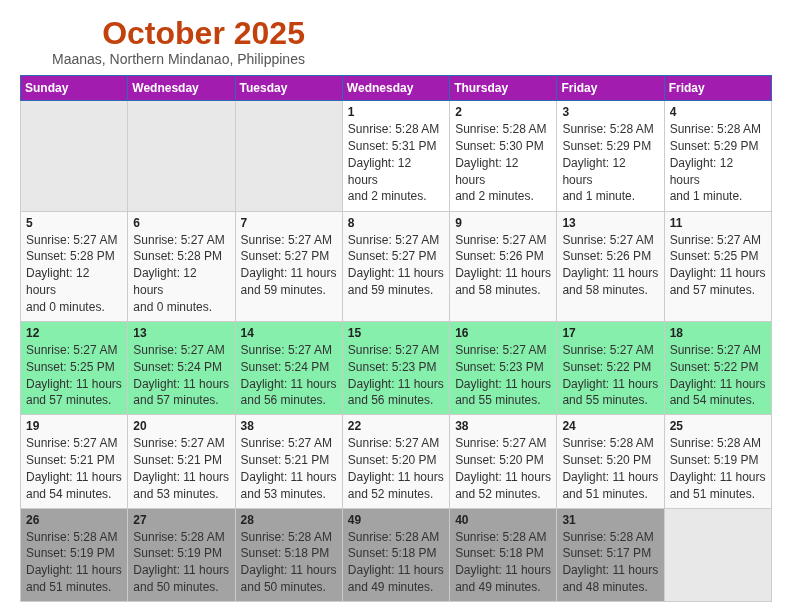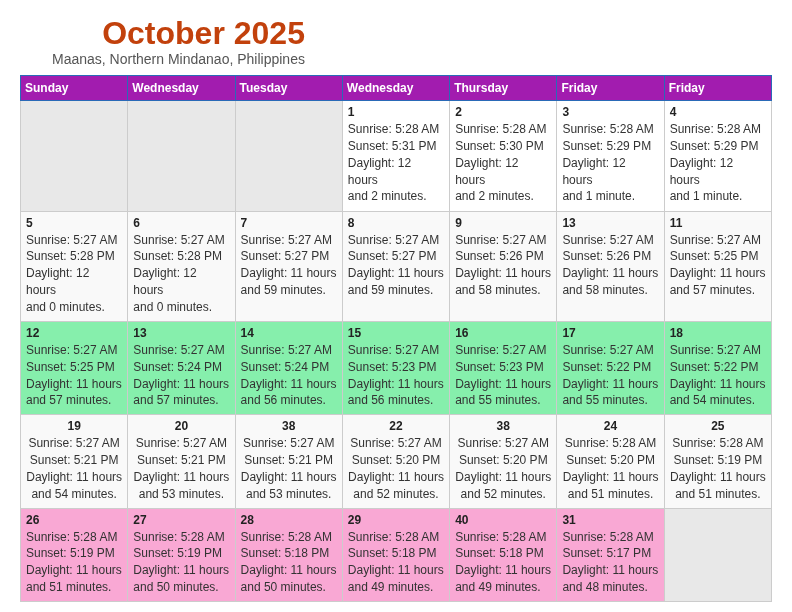--- a/index.html
+++ b/index.html
@@ -97,22 +97,22 @@
     .empty-cell {
       background: #f0f0f0 !important;
     }
     .week-row td {
       height: 82px;
     }
     
     .row-1 td { background: #fff; }
     .row-2 td { background: #f0f4f8; }
     .row-3 td { background: #86efac; }
-    .row-4 td { background: #f0f4f8; text-align: center; }
-    .row-5 td { background: #f9a8d4; }
+    .row-4 td { background: #f0f4f8; }
+    .row-5 td { background: #a3a3a3; }
     .row-1 td.empty-cell,
     .row-2 td.empty-cell,
     .row-3 td.empty-cell,
     .row-4 td.empty-cell,
     .row-5 td.empty-cell,
     .row-6 td.empty-cell {
       background: #e8e8e8 !important;
     }
   </style>
 </head>
@@ -341,21 +341,21 @@
 and 50 minutes.</div>
           </td>
           <td>
             <div class="day-num">28</div>
             <div class="day-info" style="white-space: pre-line;">Sunrise: 5:28 AM
 Sunset: 5:18 PM
 Daylight: 11 hours
 and 50 minutes.</div>
           </td>
           <td>
-            <div class="day-num">29</div>
+            <div class="day-num">49</div>
             <div class="day-info" style="white-space: pre-line;">Sunrise: 5:28 AM
 Sunset: 5:18 PM
 Daylight: 11 hours
 and 49 minutes.</div>
           </td>
           <td>
             <div class="day-num">40</div>
             <div class="day-info" style="white-space: pre-line;">Sunrise: 5:28 AM
 Sunset: 5:18 PM
 Daylight: 11 hours

